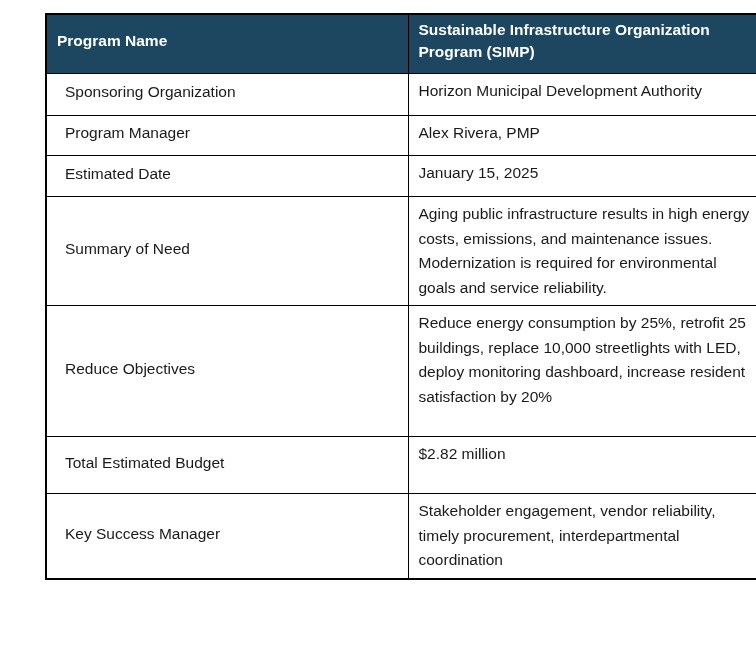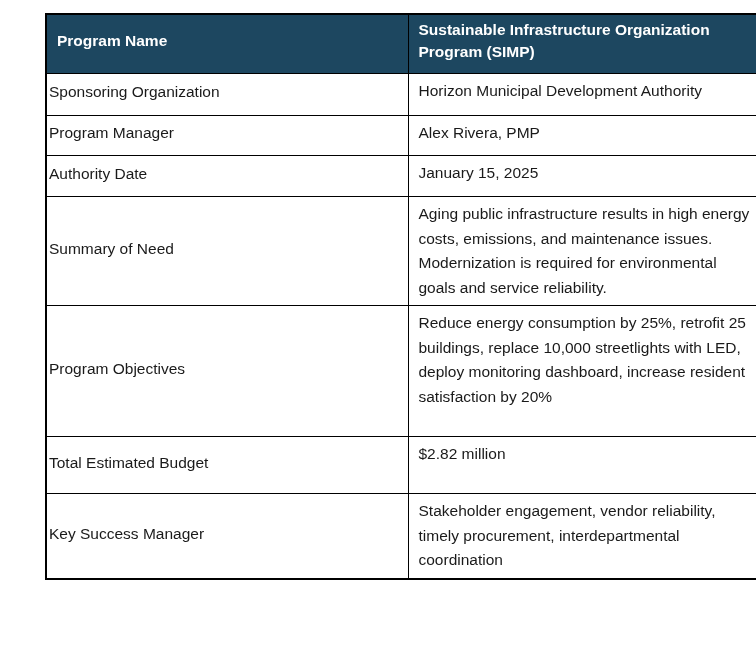--- a/index.html
+++ b/index.html
@@ -52,21 +52,21 @@
     padding: 4px 12px 10px 10px;
   }
   
   table.program-table td {
     color: var(--body-text);
     font-size: 15.5px;
     line-height: 24.5px;
   }
   td.label-cell {
     vertical-align: middle;
-    padding: 4px 12px 8px 2px;
+    padding: 4px 12px 8px 18px;
   }
   td.value-cell {
     vertical-align: top;
     padding: 5px 12px 5px 10px;
   }
   tbody tr:nth-child(1) { height: 42px; }
   tbody tr:nth-child(2) { height: 40px; }
   tbody tr:nth-child(3) { height: 41px; }
   tbody tr:nth-child(4) { height: 109px; }
   tbody tr:nth-child(5) { height: 131px; }
@@ -93,29 +93,29 @@
     <tbody>
       <tr>
         <td class="label-cell">Sponsoring Organization</td>
         <td class="value-cell">Horizon Municipal Development Authority</td>
       </tr>
       <tr>
         <td class="label-cell">Program Manager</td>
         <td class="value-cell">Alex Rivera, PMP</td>
       </tr>
       <tr>
-        <td class="label-cell">Authority Date</td>
+        <td class="label-cell">Estimated Date</td>
         <td class="value-cell">January 15, 2025</td>
       </tr>
       <tr>
         <td class="label-cell">Summary of Need</td>
         <td class="value-cell">Aging public infrastructure results in high energy costs, emissions, and maintenance issues. Modernization is required for environmental goals and service reliability.</td>
       </tr>
       <tr>
-        <td class="label-cell">Program Objectives</td>
+        <td class="label-cell">Reduce Objectives</td>
         <td class="value-cell">Reduce energy consumption by 25%, retrofit 25 buildings, replace 10,000 streetlights with LED, deploy monitoring dashboard, increase resident satisfaction by 20%</td>
       </tr>
       <tr>
         <td class="label-cell">Total Estimated Budget</td>
         <td class="value-cell">$2.82 million</td>
       </tr>
       <tr>
         <td class="label-cell">Key Success Manager</td>
         <td class="value-cell">Stakeholder engagement, vendor reliability, timely procurement, interdepartmental coordination</td>
       </tr>

